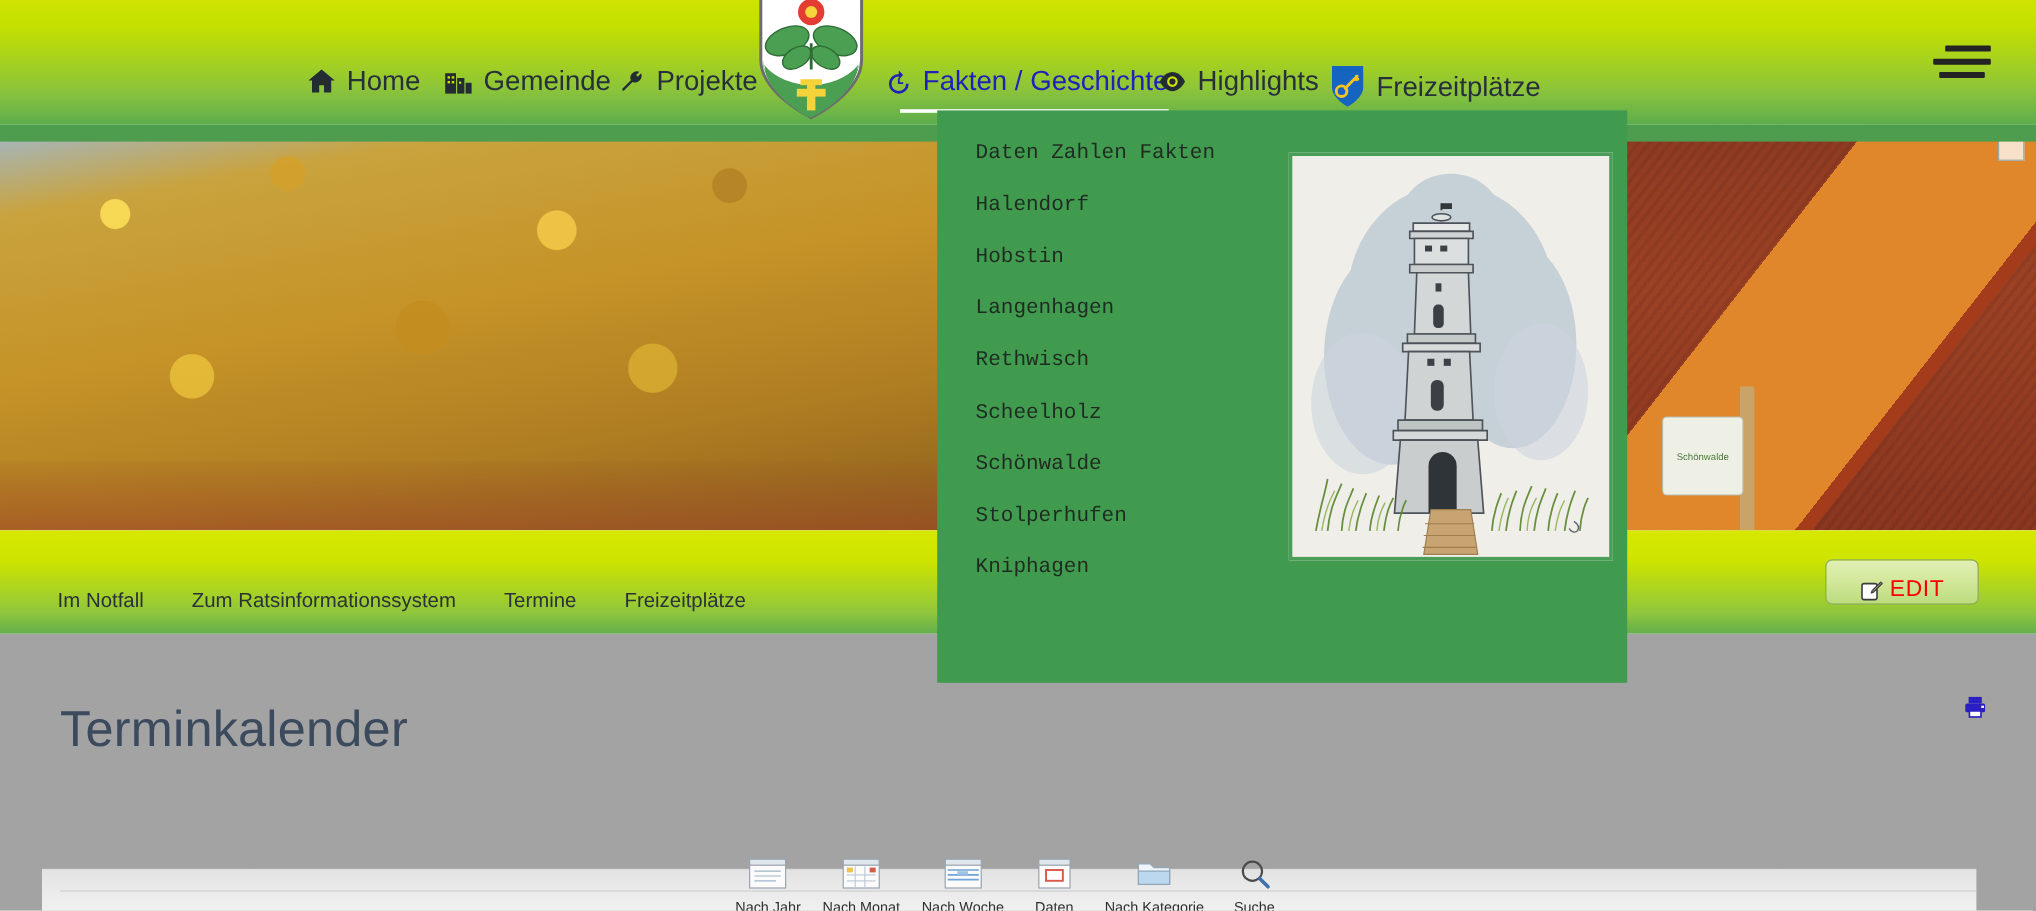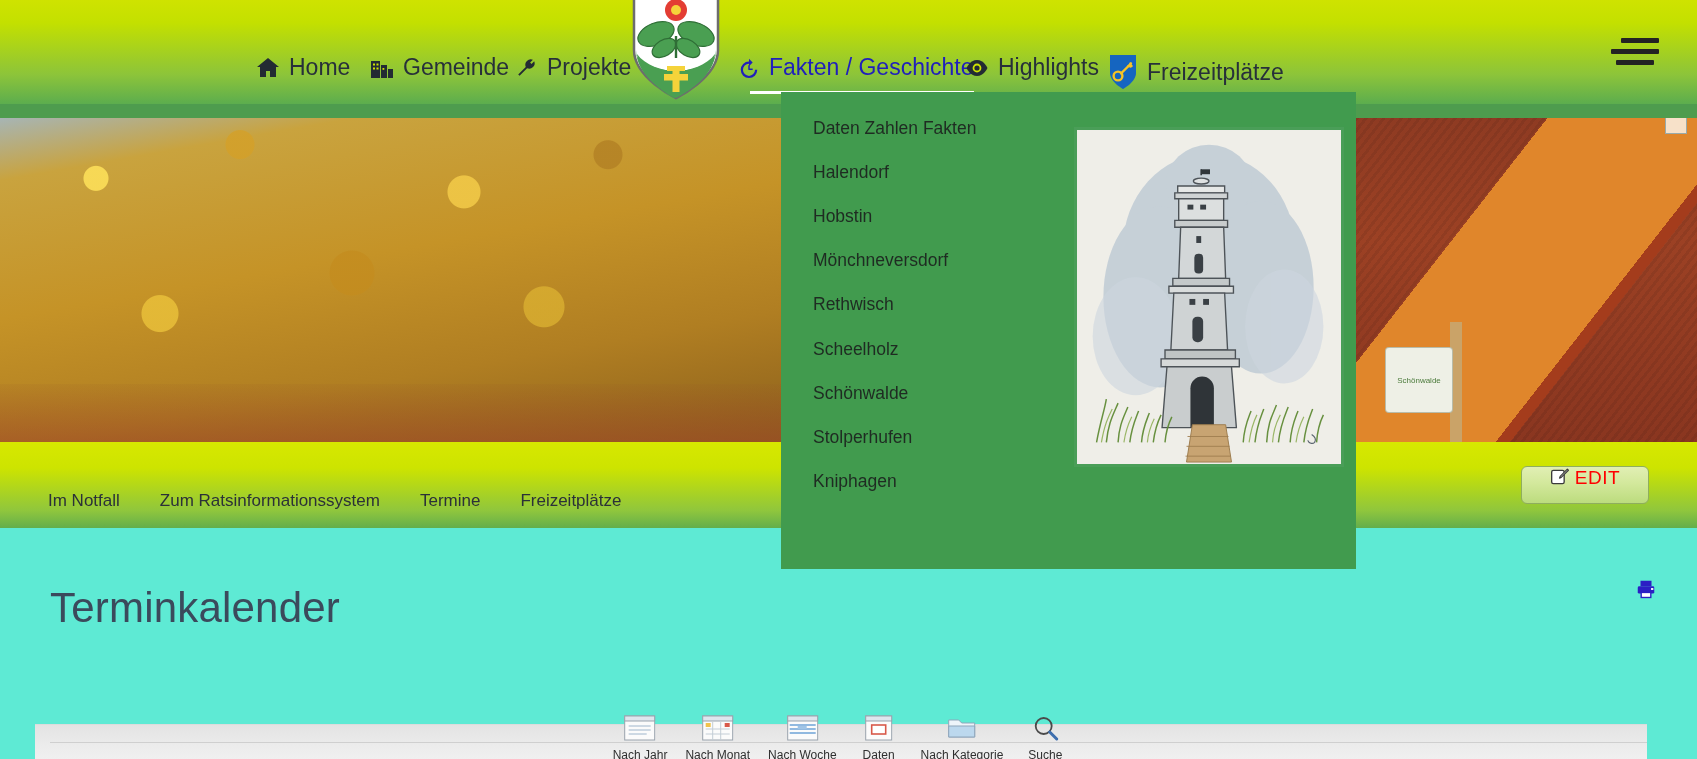--- a/index.html
+++ b/index.html
@@ -122,44 +122,44 @@
   }
   .quicklinks a {
     font-size: 17px; color: #2b3138; text-decoration: none; white-space: nowrap;
     cursor: pointer;
   }
   .edit-btn {
     position: absolute; right: 48px; top: 50%; transform: translateY(-50%);
     width: 128px; height: 38px;
     background: linear-gradient(180deg, #e1efb4 0%, #d3e89c 45%, #bcdc7e 100%);
     border: 1px solid #8fae5e; border-radius: 6px;
-    display: flex; align-items: flex-start; justify-content: center; gap: 5px;
+    display: flex; align-items: flex-end; justify-content: center; gap: 5px;
     cursor: pointer;
   }
   .edit-btn .lbl { color: #ff0000; font-size: 19px; letter-spacing: .5px; }
 
   
   .dropdown {
     position: absolute; left: 781px; top: 92px; width: 575px; height: 477px;
-    background: #419b4e; z-index: 60;
+    background: #419b4e; z-index: 60; font-family: Liberation Mono, monospace;
   }
   .dd-list { position: absolute; left: 32px; top: 14px; width: 265px; }
   .dd-item {
     display: block; font-size: 17.5px; color: #1f2b22;
     padding: 11.6px 0 11.6px 0; text-decoration: none; white-space: nowrap;
     cursor: pointer;
   }
   .dd-media {
     position: absolute; left: 293px; top: 35px; width: 270px; height: 340px;
     border: 3px solid #4a9e58; background: #efefe9; overflow: hidden;
   }
   .tower-art { width: 100%; height: 100%; display: block; }
 
   
-  .content { position: absolute; top: 528px; left: 0; width: 1697px; height: 231px; background: #5eead4; z-index: 10; }
+  .content { position: absolute; top: 528px; left: 0; width: 1697px; height: 231px; background: #a3a3a3; z-index: 10; }
   .page-title {
     position: absolute; left: 50px; top: 56px;
     font-size: 42px; font-weight: 300; color: #3b4a5c; letter-spacing: .2px;
   }
   .print-ico { position: absolute; right: 40px; top: 50px; cursor: pointer; }
   .cal-toolbar {
     position: absolute; left: 35px; right: 50px; top: 152px; height: 62px;
     background: linear-gradient(180deg, #e3e3e3 0%, #ececec 35%, #f8f8f8 100%);
     border-top: 1px solid #dcdcdc;
     margin-top: 44px;
@@ -315,21 +315,21 @@
       </div>
 
     </div>
   </div>
 
   <div class="dropdown">
     <div class="dd-list">
       <a class="dd-item">Daten Zahlen Fakten</a>
       <a class="dd-item">Halendorf</a>
       <a class="dd-item">Hobstin</a>
-      <a class="dd-item">Mönchneversdorf</a>
+      <a class="dd-item">Langenhagen</a>
       <a class="dd-item">Rethwisch</a>
       <a class="dd-item">Scheelholz</a>
       <a class="dd-item">Schönwalde</a>
       <a class="dd-item">Stolperhufen</a>
       <a class="dd-item">Kniphagen</a>
     </div>
 
     <div class="dd-media">
       <svg class="tower-art" viewBox="0 0 270 340" preserveAspectRatio="none">
         <rect width="270" height="340" fill="#efeee8"></rect>

